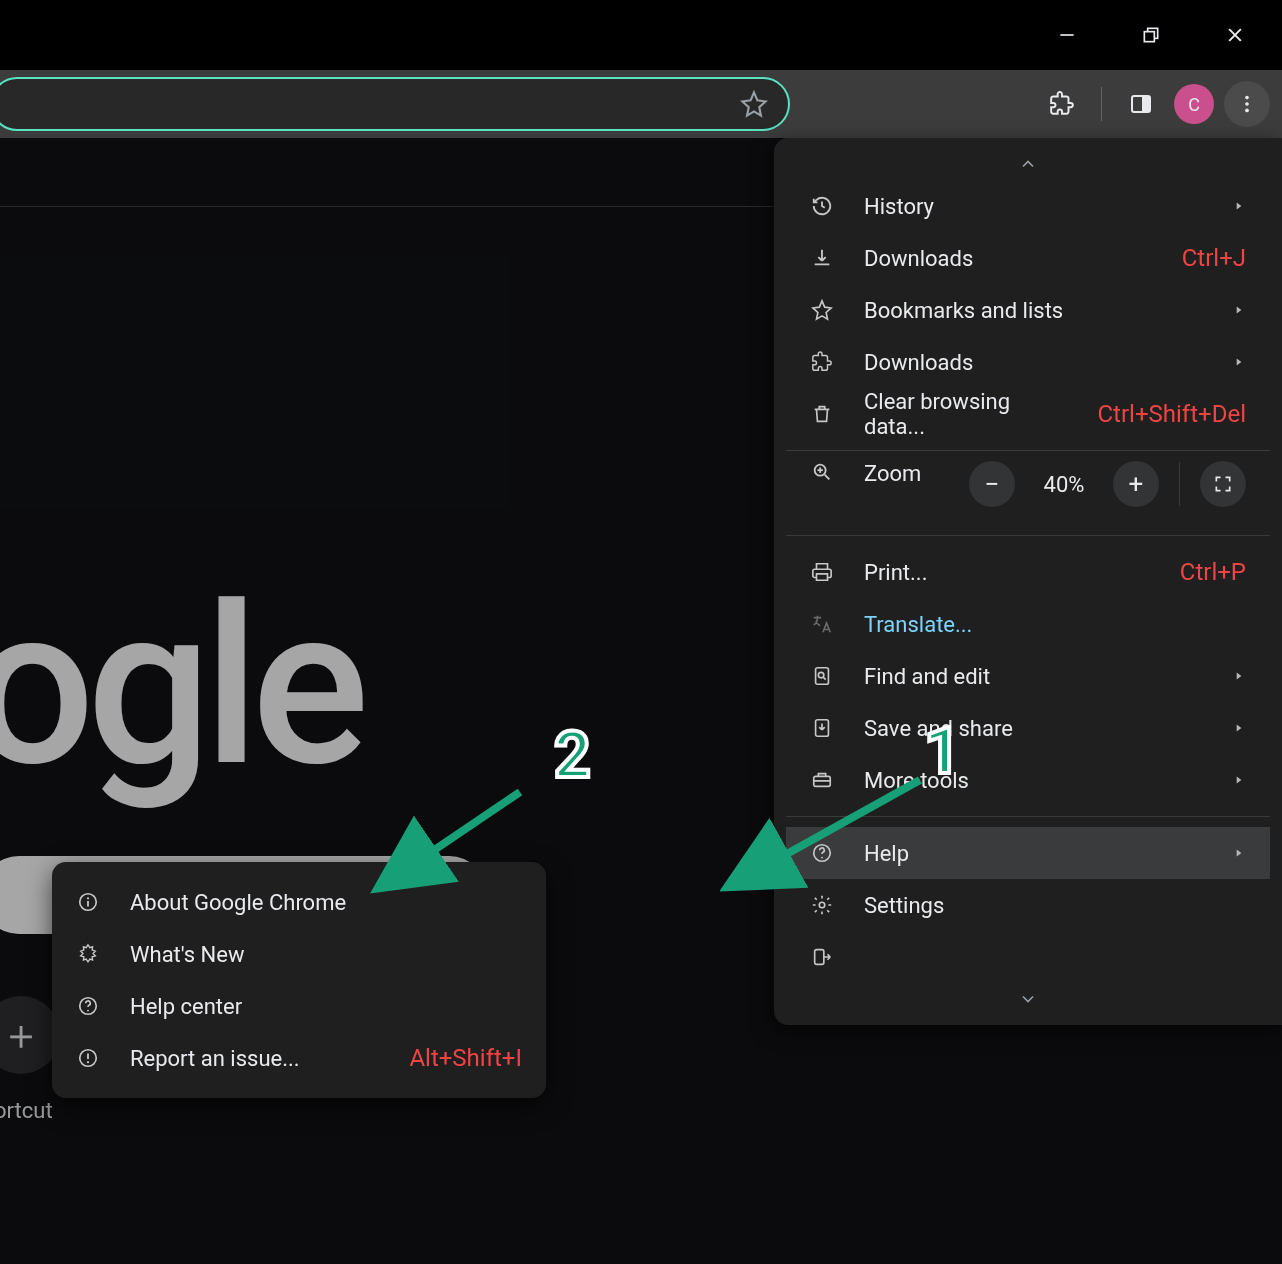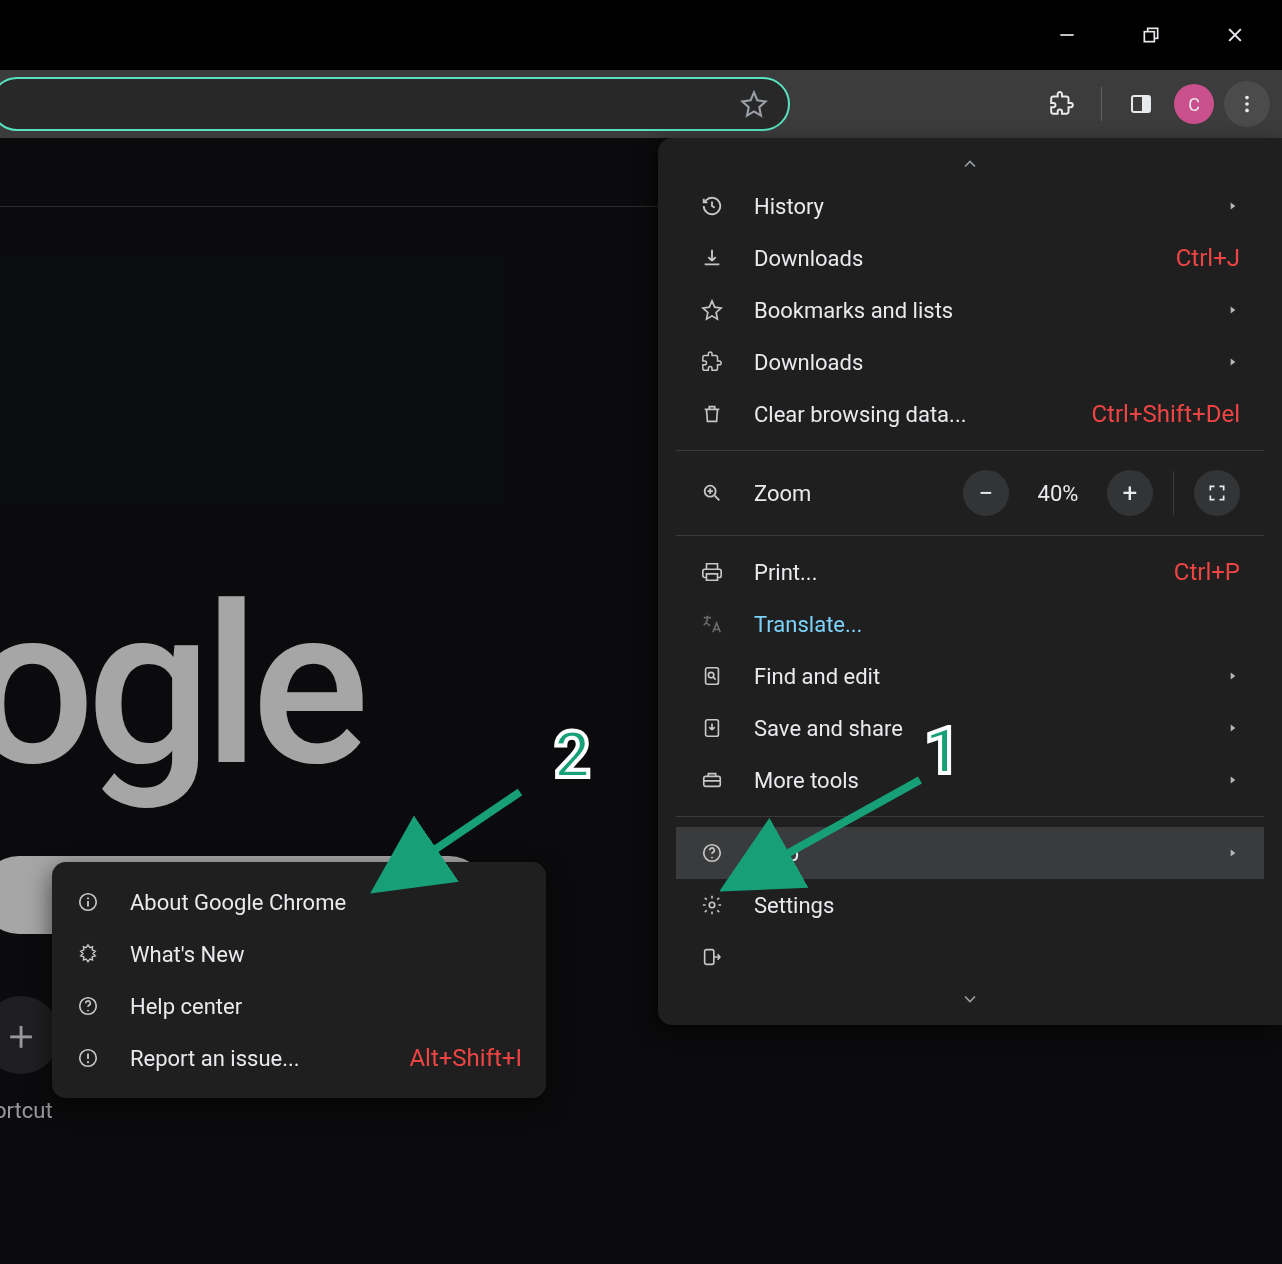--- a/index.html
+++ b/index.html
@@ -17,32 +17,32 @@
   .avatar { width: 40px; height: 40px; border-radius: 50%; background: #c94f8d; display: flex; align-items: center; justify-content: center; font-size: 18px; }
   .kebab { background: #4b4b4b; }
   .content { position: relative; height: calc(100% - 138px); background: rgba(32,33,36,0.55); }
   .content .dim-overlay { position: absolute; inset: 0; background: rgba(0,0,0,0.35); pointer-events:none; }
   .topline { position:absolute; top:68px; left:0; right:0; height:1px; background:#444; }
   .google-logo { position: absolute; top: 420px; left: -30px; font-size: 220px; font-weight: 500; color: #fff; letter-spacing: -8px; }
   .search-pill { position: absolute; top: 718px; left: -20px; width: 508px; height: 78px; background: #fff; border-radius: 40px; display: flex; align-items: center; justify-content: flex-end; padding-right: 28px; gap: 26px; }
   .mic-icon svg, .lens-icon svg { width: 32px; height: 32px; }
   .plus-circle { position:absolute; top:858px; left:-18px; width:78px; height:78px; border-radius:50%; background:#303134; display:flex; align-items:center; justify-content:center; font-size:42px; color:#e8eaed;}
   .shortcut-label { position:absolute; top:960px; left:-6px; font-size:22px; color:#e8eaed;}
-  .main-menu { position: absolute; top: 138px; right: 0; width: 624px; background: #1f1f1f; border-radius: 14px 0 0 14px; box-shadow: -4px 6px 20px rgba(0,0,0,0.6); padding: 10px 18px; }
+  .main-menu { position: absolute; top: 138px; right: 0; width: 508px; background: #1f1f1f; border-radius: 14px 0 0 14px; box-shadow: -4px 6px 20px rgba(0,0,0,0.6); padding: 10px 12px; }
   .scroll-chevron-row { display:flex; justify-content:center; padding:6px 0;}
   .scroll-chevron-row svg{ width:20px; height:20px; color:#9aa0a6;}
   .menu-item { display: flex; align-items: center; height: 52px; padding: 0 24px; font-size: 22px; cursor: pointer; gap: 30px; }
   .menu-item.highlight { background: #3a3b3c; }
   .menu-item .micon { width: 24px; display: flex; justify-content: center; color: #c7c7c7; }
   .menu-item .mlabel { flex: 1; }
   .menu-item .mright { color: #ef4444; font-size: 24px; display:flex; align-items:center; }
   .menu-item.disabled .mlabel { color: #7dd3fc; }
   .menu-sep { height: 1px; background: #3a3a3a; margin: 10px 0; }
   .chevron svg { width: 14px; height: 14px; color:#b7b7b7; }
-  .zoom-row { display:flex; align-items:center; height:64px; padding:0 24px; gap:30px;}
+  .zoom-row { display:flex; align-items:flex-start; height:64px; padding:0 24px; gap:30px;}
   .zoom-row .micon{ width:24px; display:flex; justify-content:center; color:#c7c7c7;}
   .zoom-label{ flex:1; font-size:22px;}
   .zoom-controls{ display:flex; align-items:center; gap:14px;}
   .round-btn{ width:46px; height:46px; border-radius:50%; background:#333436; display:flex; align-items:center; justify-content:center; font-size:26px; cursor:pointer;}
   .zoom-val{ font-size:22px; min-width:70px; text-align:center;}
   .vsep{ width:1px; height:44px; background:#3a3a3a; margin:0 6px;}
   .sub-menu { position: absolute; top: 862px; left: 52px; width: 494px; background: #1f1f1f; border-radius: 14px; box-shadow: 0 8px 24px rgba(0,0,0,0.6); padding: 14px 0; }
   .annot-num { position:absolute; font-size:64px; font-weight:700; color:#17a077; -webkit-text-stroke:4px #fff; z-index:60;}
   .arrow-svg { position:absolute; z-index:55; }
 </style>

